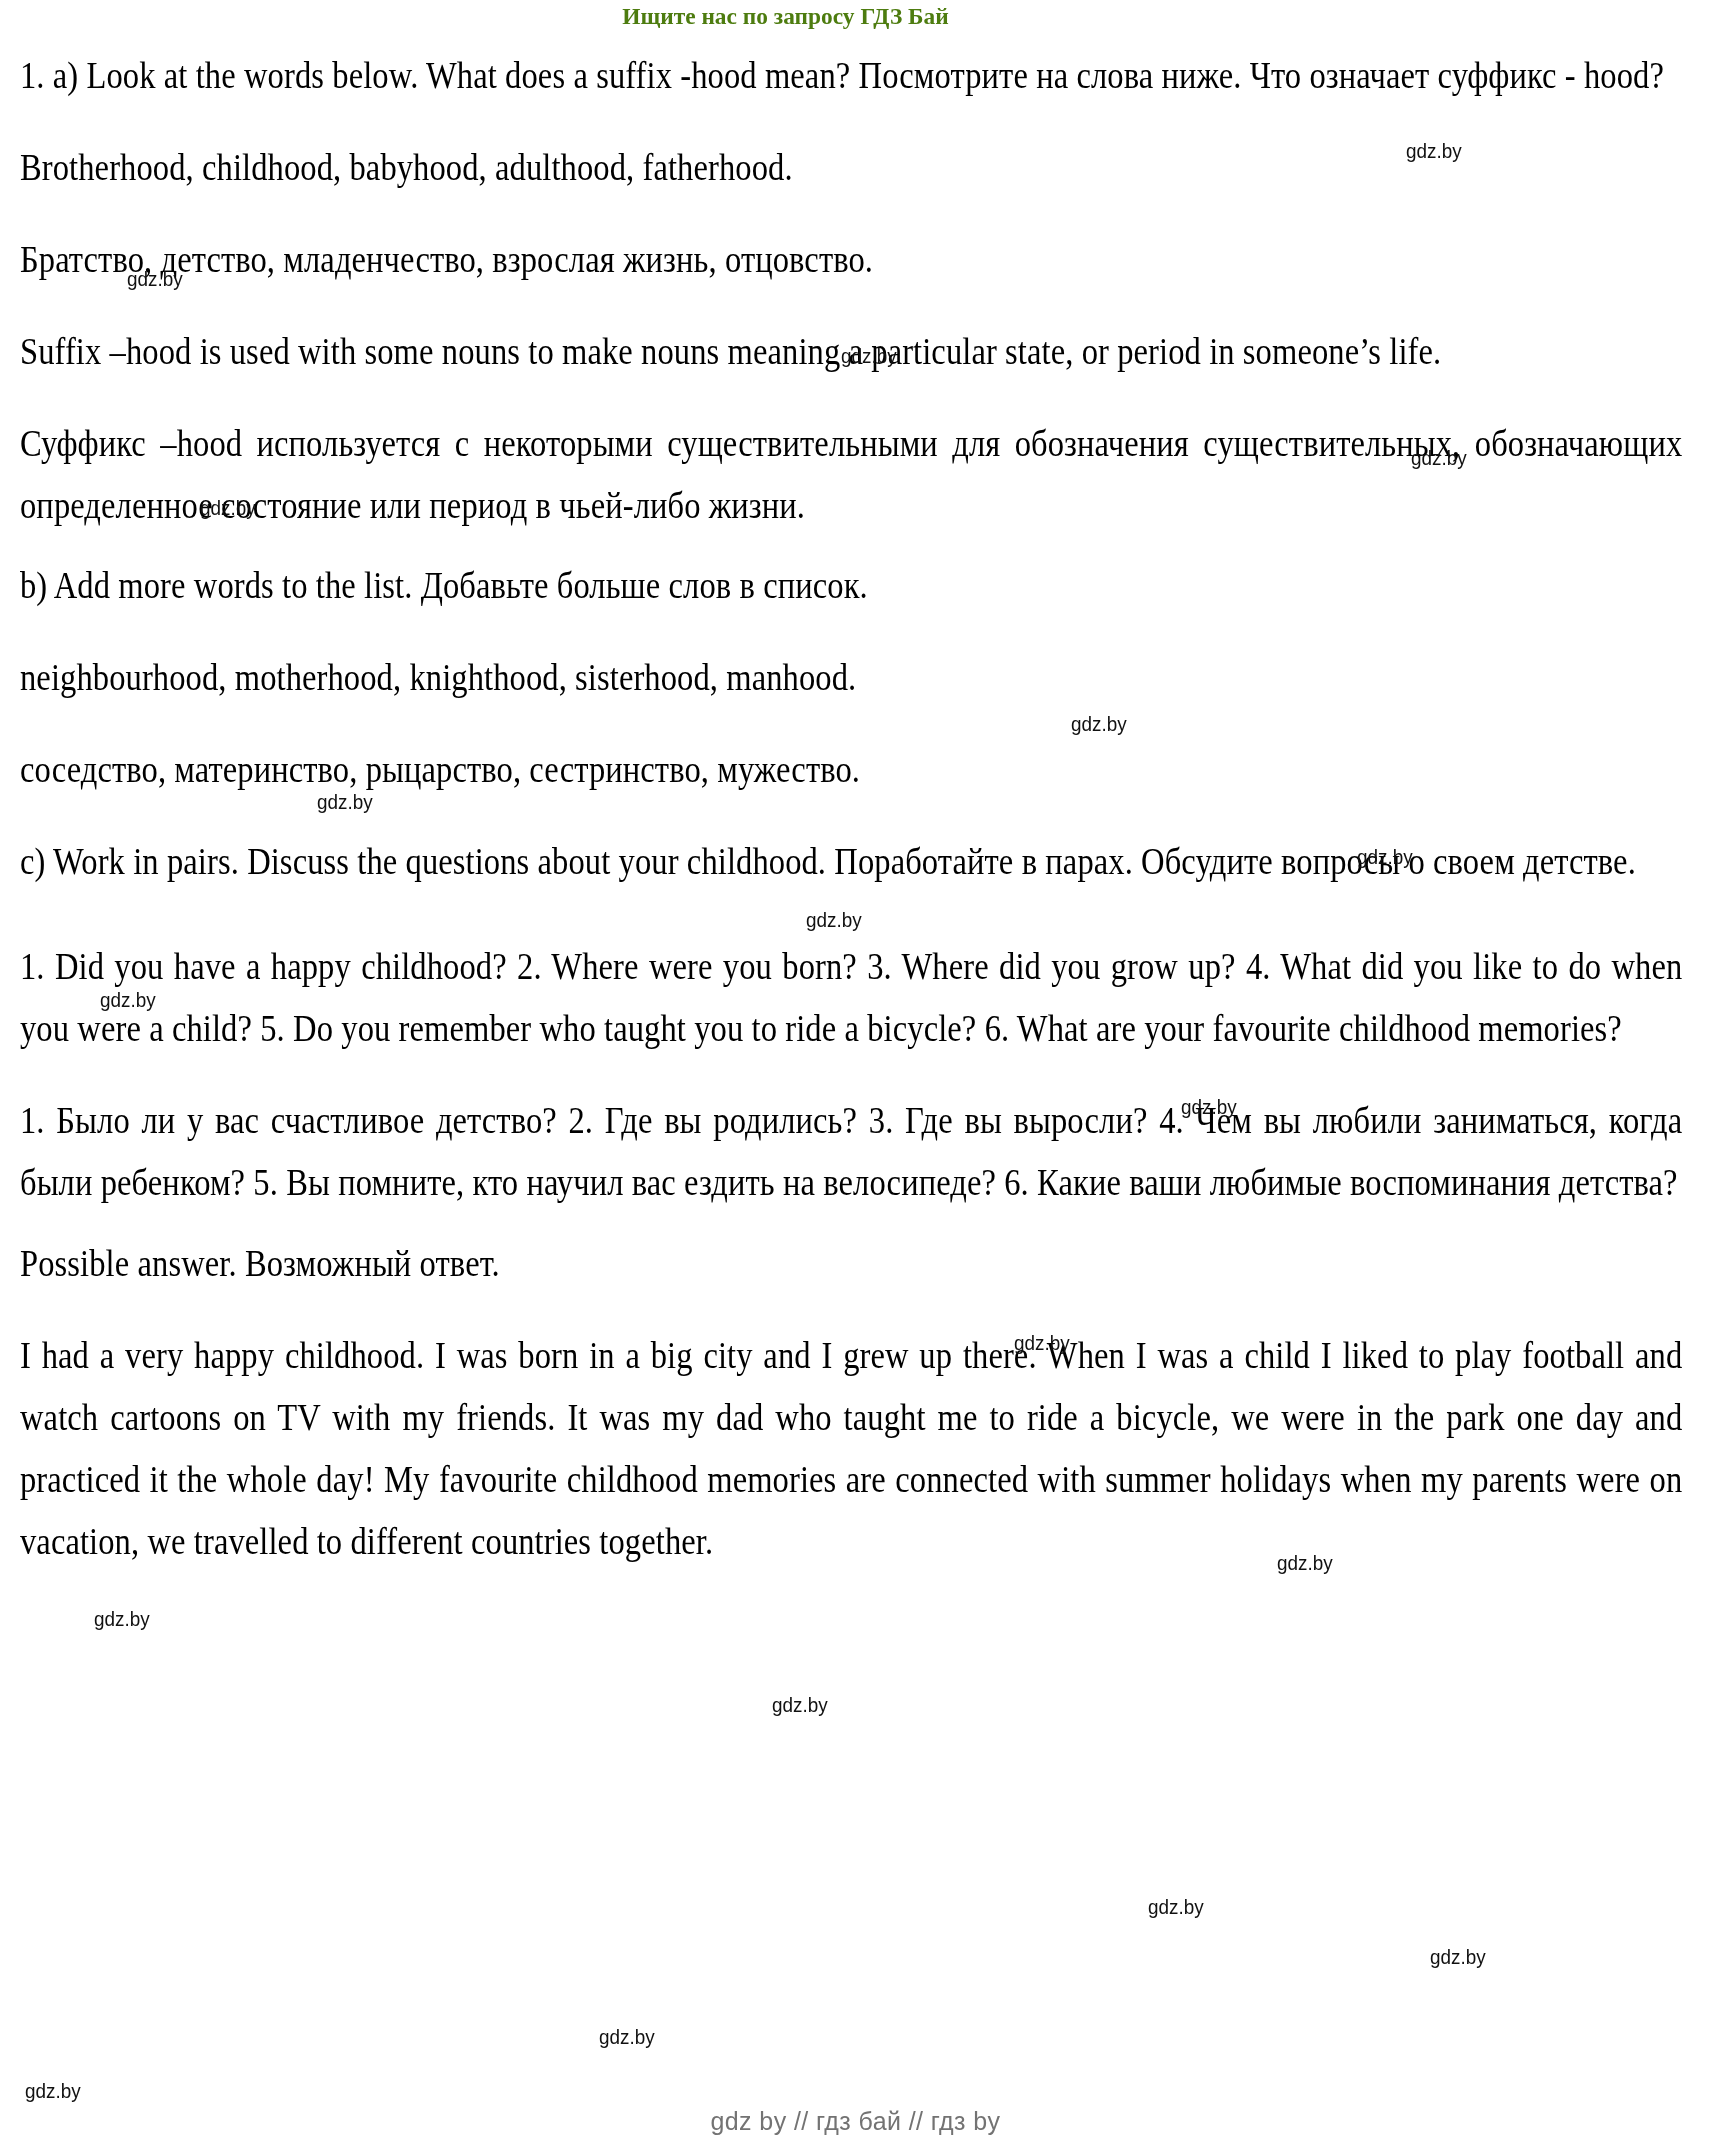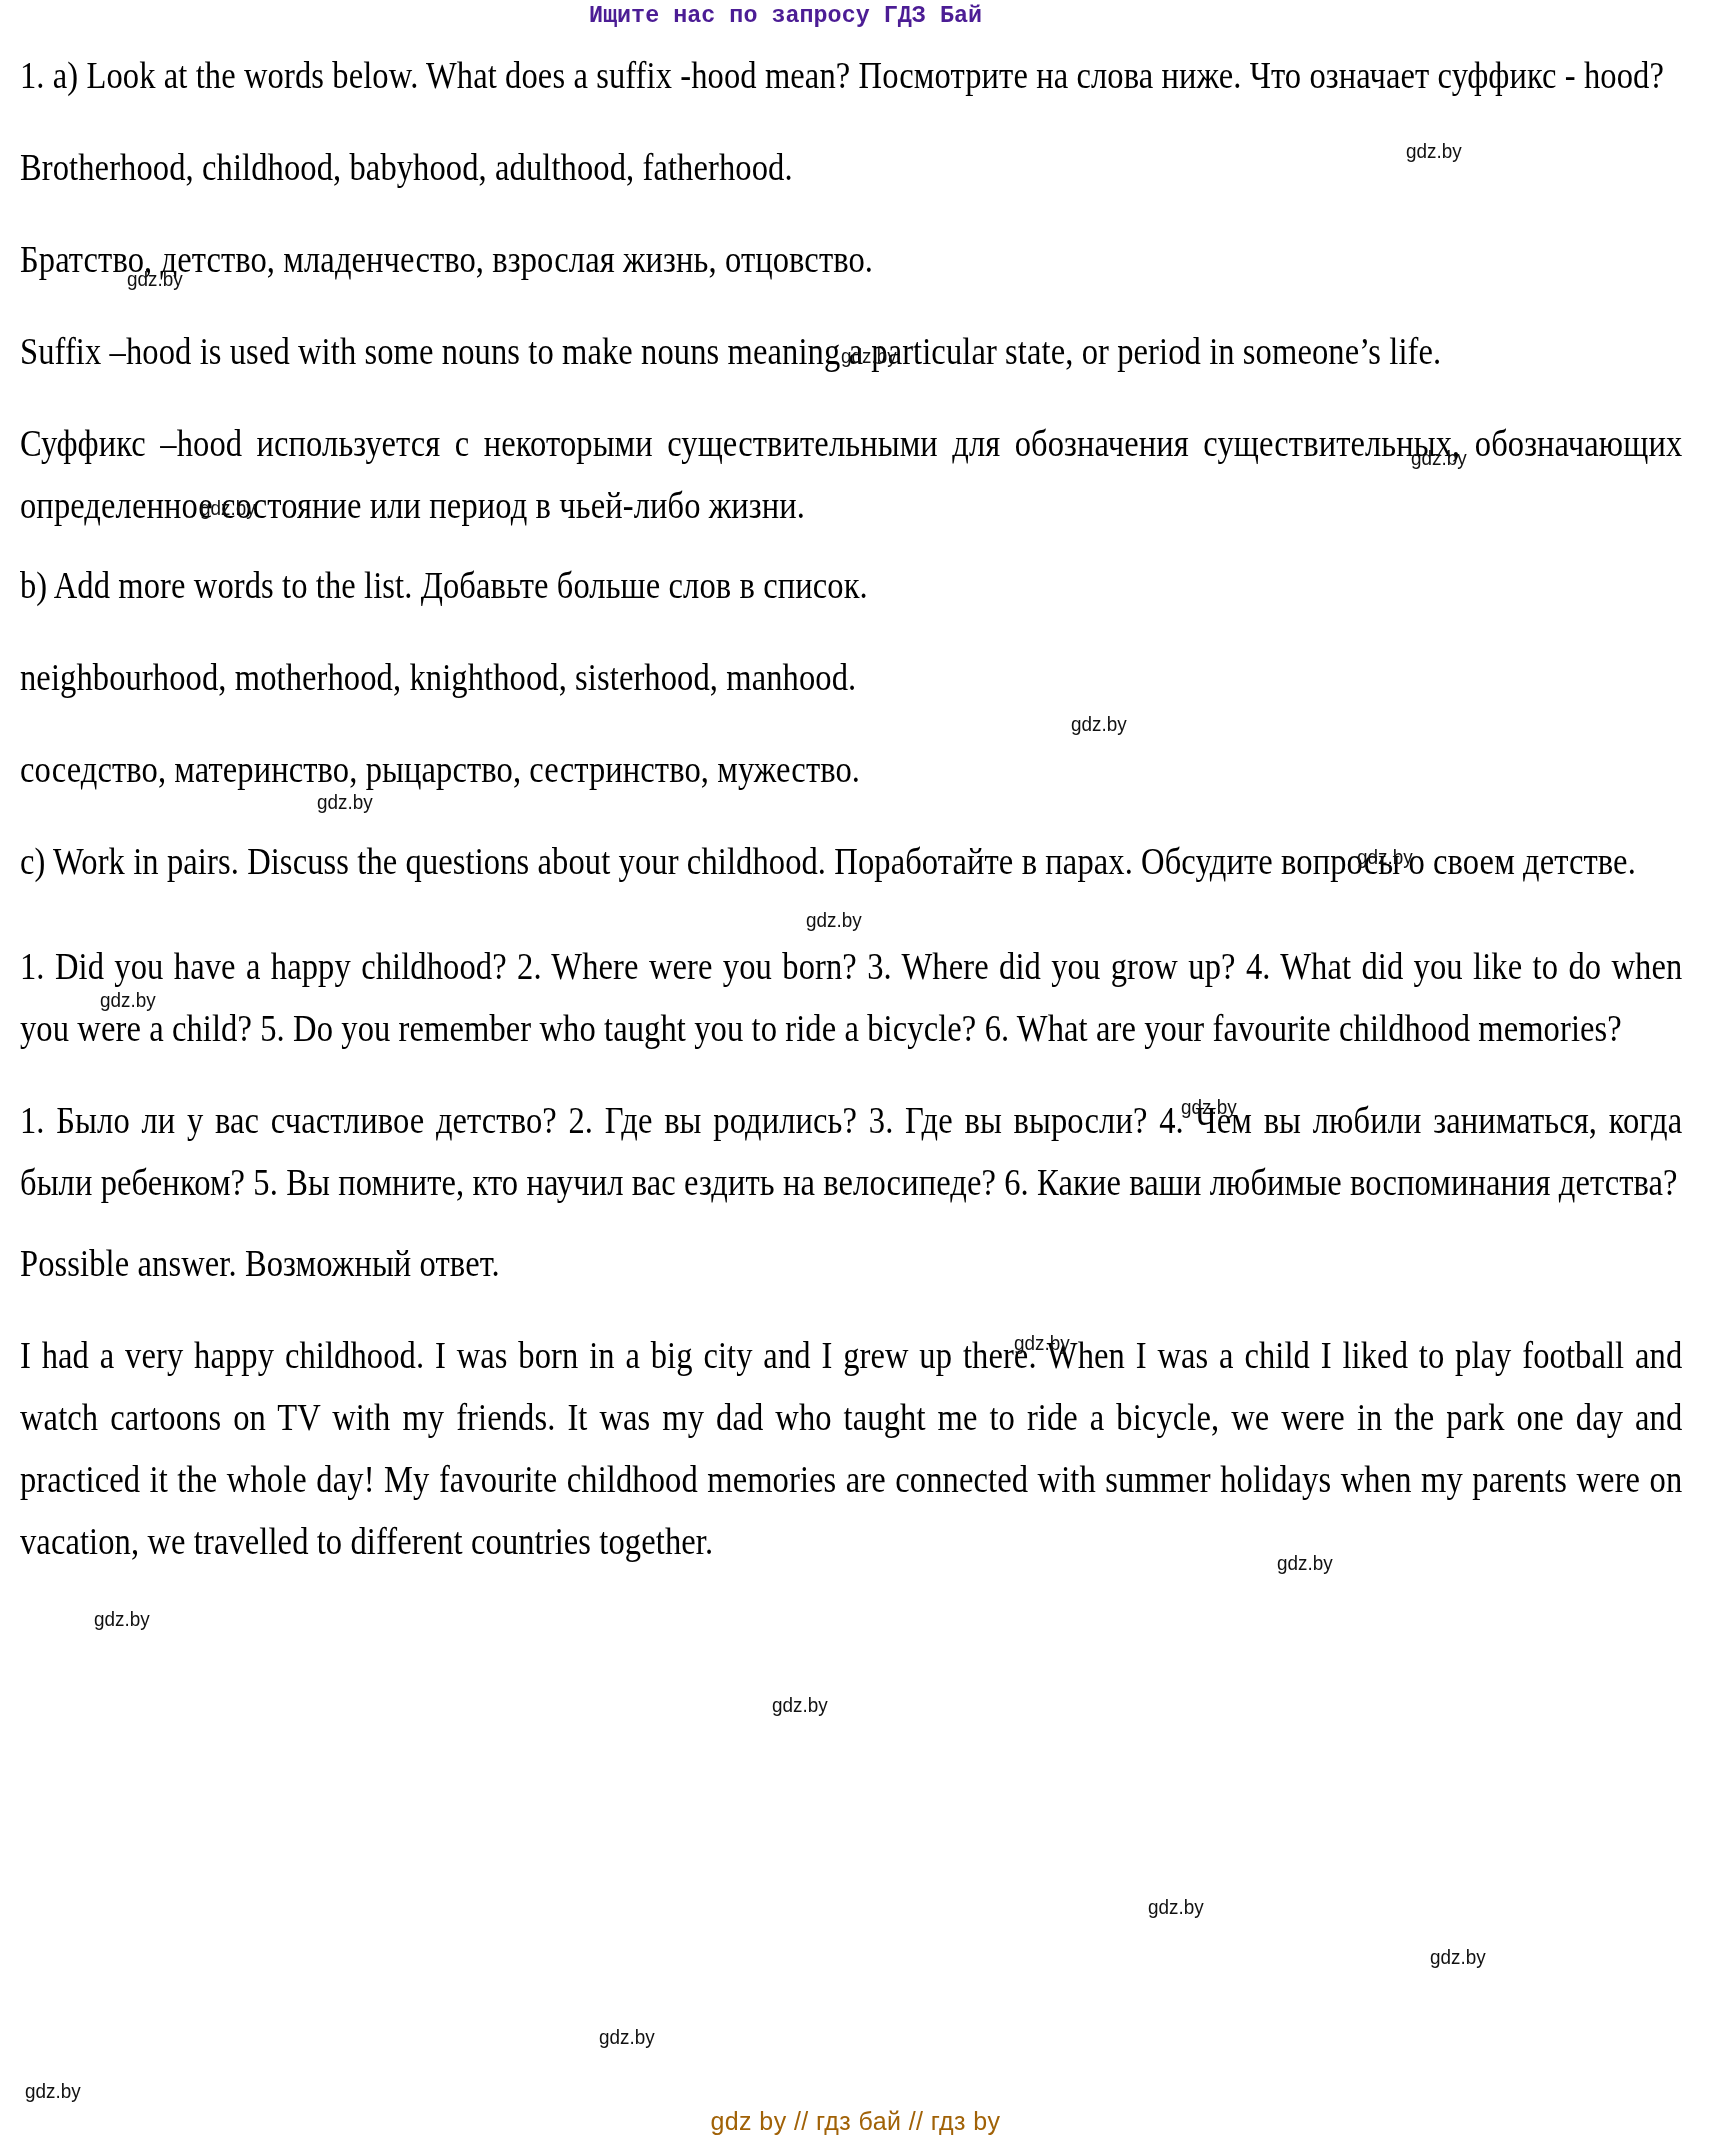--- a/index.html
+++ b/index.html
@@ -22,24 +22,24 @@
     background: #ffffff;
   }
 
   
   .promo {
     position: absolute;
     top: 1.7px;
     left: 0;
     width: 1571px;
     text-align: center;
-    font-family: Liberation Mono, monospace;
+    font-family: Liberation Serif, serif;
     font-size: 23.4px;
     font-weight: bold;
-    color: #4c1d95;
+    color: #4d7c0f;
     letter-spacing: 0px;
     line-height: 28px;
     white-space: nowrap;
   }
 
   
   .content {
     position: absolute;
     left: 20px;
     top: 45px;
@@ -80,21 +80,21 @@
 
   
   .footer {
     position: absolute;
     left: 0;
     bottom: 13.4px;
     width: 1711px;
     text-align: center;
     font-family: "Liberation Sans", "DejaVu Sans", sans-serif;
     font-size: 25px;
-    color: #a16207;
+    color: #737373;
     white-space: nowrap;
     letter-spacing: 0.4px;
   }
 </style>
 </head>
 <body>
 
 <div class="page">
 
   <div class="promo">Ищите нас по запросу ГДЗ Бай</div>

